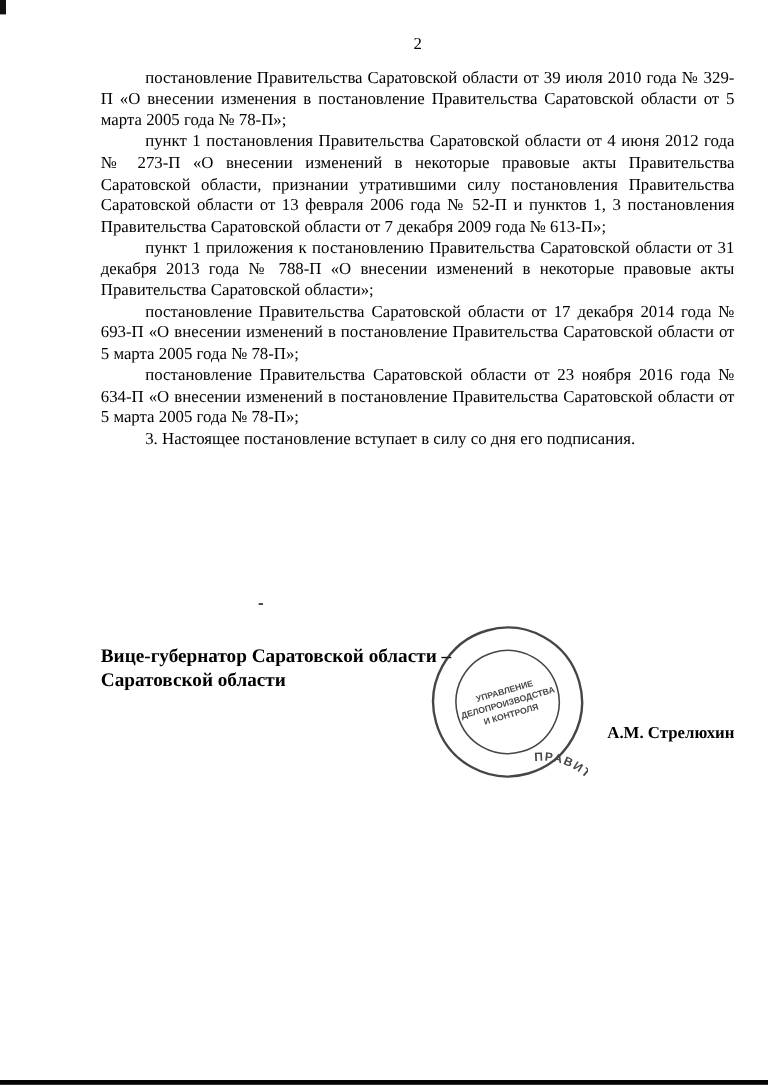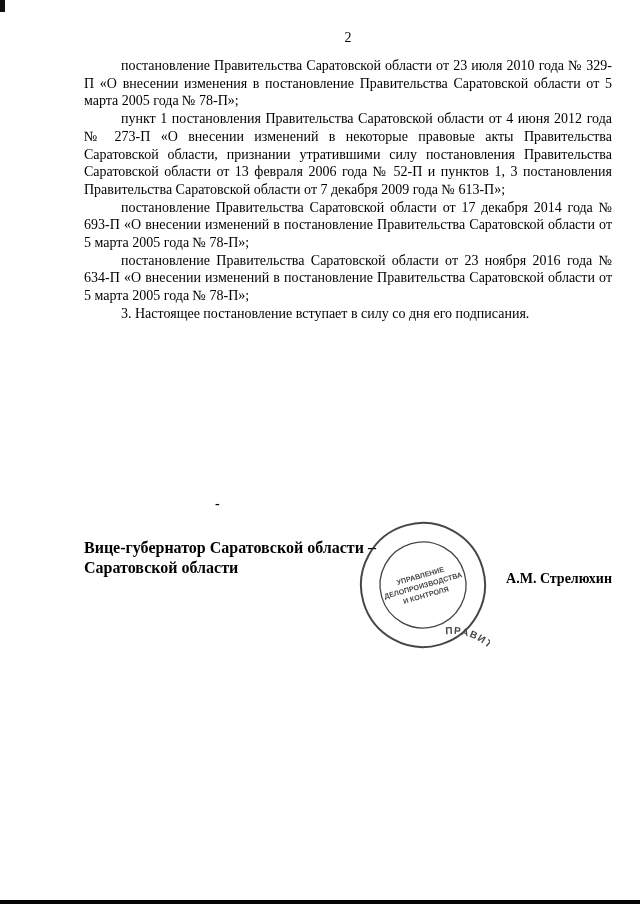--- a/index.html
+++ b/index.html
@@ -45,21 +45,21 @@
     position: absolute;
     left: 84px;
     top: 538px;
     width: 330px;
     font-size: 16px;
     font-weight: bold;
     line-height: 20px;
   }
   .sig-name {
     position: absolute;
-    top: 571px;
+    top: 604px;
     right: 28px;
     font-size: 14px;
     font-weight: bold;
     white-space: nowrap;
   }
   .stamp {
     position: absolute;
     left: 356px;
     top: 518px;
     width: 134px;
@@ -85,22 +85,23 @@
   }
 </style>
 </head>
 <body>
 
 <div class="corner-mark"></div>
 
 <div class="page-number">2</div>
 
 <div class="doc-body">
-  <p>постановление Правительства Саратовской области от 23 июля 2010 года № 329-П «О внесении изменения в постановление Правительства Саратовской области от 5 марта 2005 года № 78-П»;</p>
+  <p>постановление Правительства Саратовской области от 39 июля 2010 года № 329-П «О внесении изменения в постановление Правительства Саратовской области от 5 марта 2005 года № 78-П»;</p>
   <p>пункт 1 постановления Правительства Саратовской области от 4 июня 2012 года № 273-П «О внесении изменений в некоторые правовые акты Правительства Саратовской области, признании утратившими силу постановления Правительства Саратовской области от 13 февраля 2006 года № 52-П и пунктов 1, 3 постановления Правительства Саратовской области от 7 декабря 2009 года № 613-П»;</p>
+  <p>пункт 1 приложения к постановлению Правительства Саратовской области от 31 декабря 2013 года № 788-П «О внесении изменений в некоторые правовые акты Правительства Саратовской области»;</p>
   <p>постановление Правительства Саратовской области от 17 декабря 2014 года № 693-П «О внесении изменений в постановление Правительства Саратовской области от 5 марта 2005 года № 78-П»;</p>
   <p>постановление Правительства Саратовской области от 23 ноября 2016 года № 634-П «О внесении изменений в постановление Правительства Саратовской области от 5 марта 2005 года № 78-П»;</p>
   <p>3. Настоящее постановление вступает в силу со дня его подписания.</p>
 </div>
 
 <div class="artifact-dash">-</div>
 
 <div>
   <div class="sig-title">
     <div>Вице-губернатор Саратовской области –</div>

